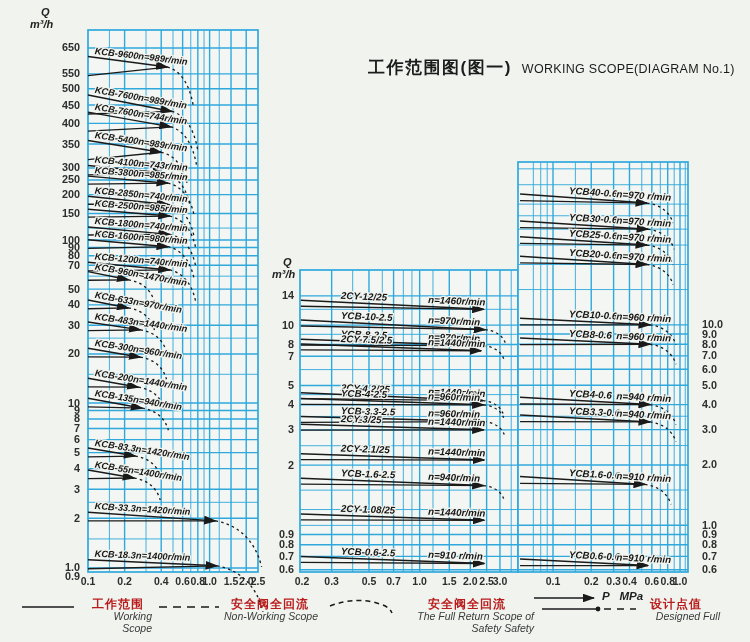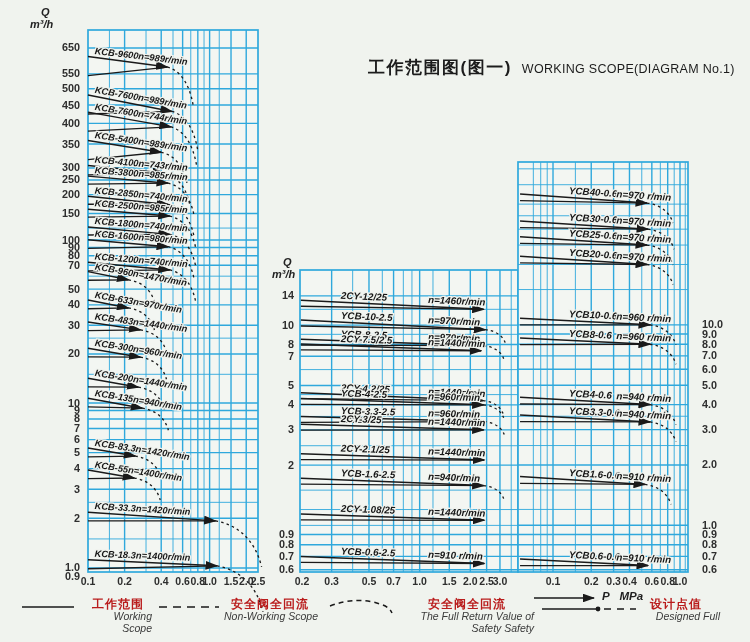--- a/index.html
+++ b/index.html
@@ -460,21 +460,21 @@
   <div class="abs" style="left:222px;top:598px;width:96px">
     <div class="legend-zh">安全阀全回流</div>
     <div class="legend-en">Non-Working Scope</div>
   </div>
 
   <svg class="abs" style="left:328px;top:596px" width="70" height="22">
     <path d="M2,10 C20,3 38,3 52,8 C59,10 62,13 64,17" fill="none" stroke="#1a1a1a" stroke-width="1.5" stroke-dasharray="5 4"></path>
   </svg>
   <div class="abs" style="left:400px;top:598px;width:134px">
     <div class="legend-zh">安全阀全回流</div>
-    <div class="legend-en">The Full Return Value of</div>
+    <div class="legend-en">The Full Return Scope of</div>
     <div class="legend-en">Safety Safety</div>
   </div>
 
   <svg class="abs" style="left:532px;top:592px" width="70" height="12">
     <defs>
         <marker id="lgArr" viewBox="0 0 10 7" refX="9" refY="3.5" markerWidth="9" markerHeight="6.3" orient="auto">
           <path d="M0,0 L10,3.5 L0,7 z" fill="#1a1a1a"></path>
         </marker>
       </defs>
     <line x1="2" y1="6" x2="62" y2="6" stroke="#1a1a1a" stroke-width="1.4" marker-end="url(#lgArr)"></line>

